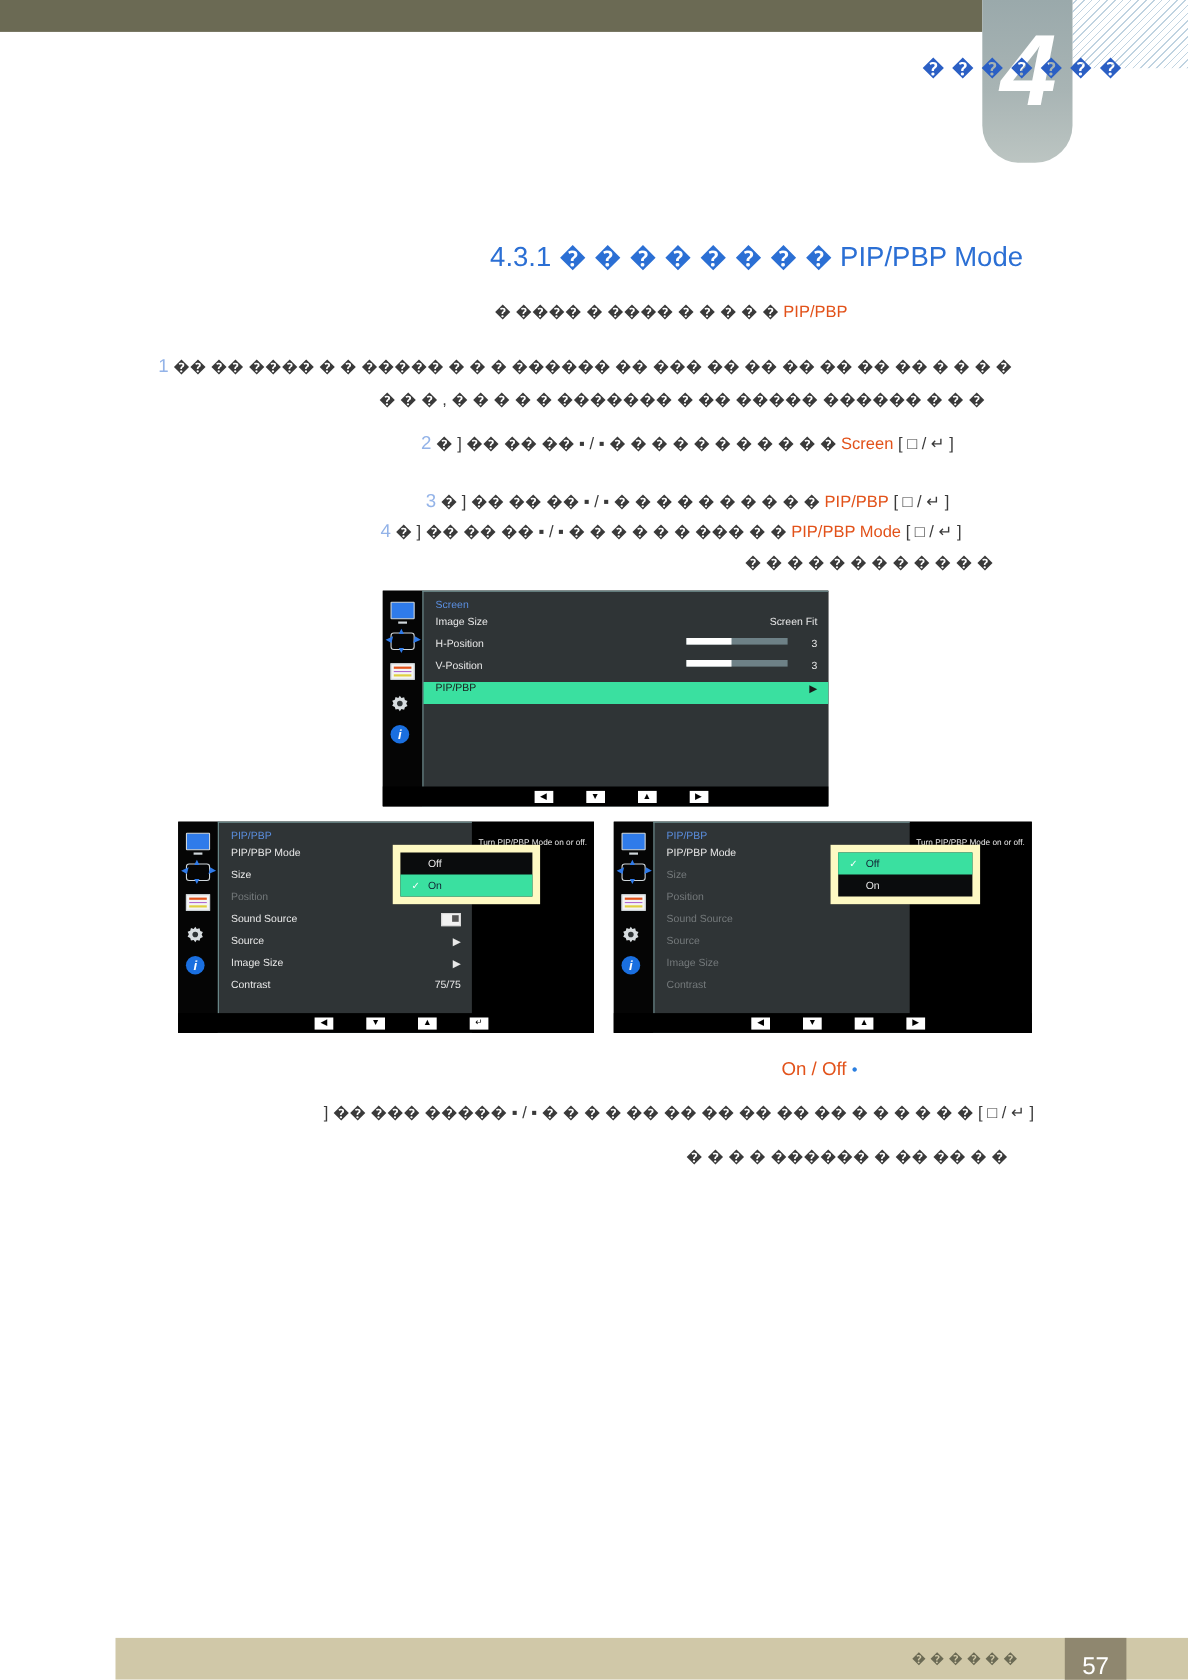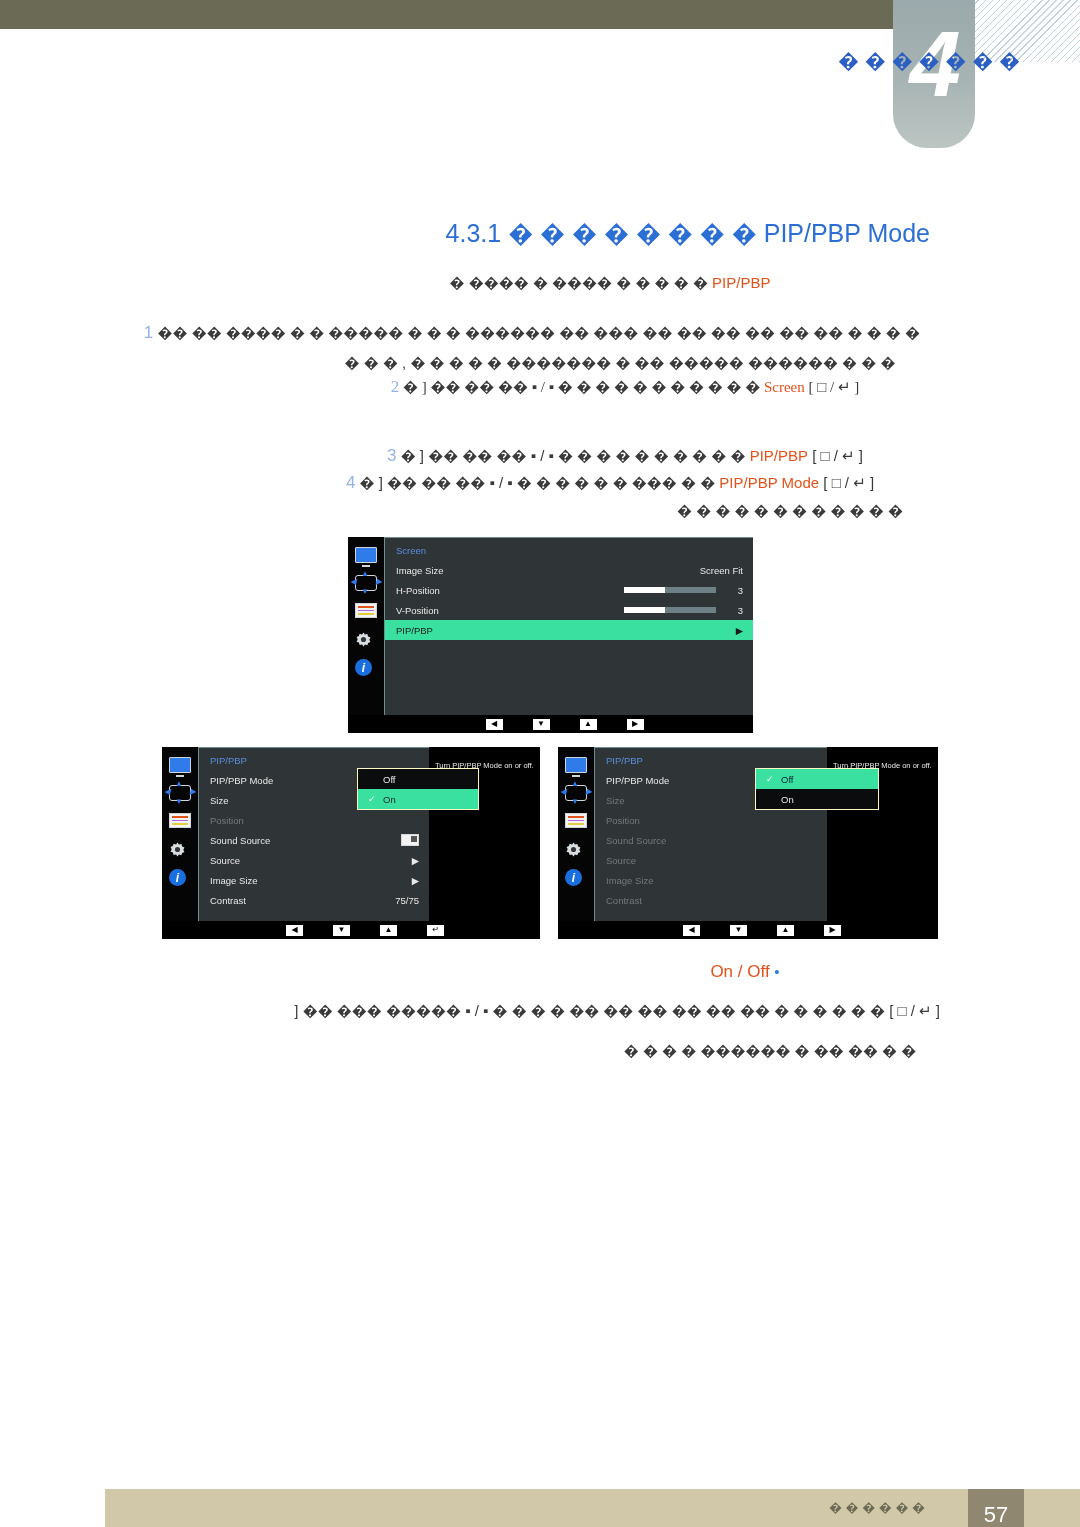--- a/index.html
+++ b/index.html
@@ -53,21 +53,21 @@
     font-size:15px; color:#3a3a3a; white-space:nowrap;
   }
   .para .lat { direction:ltr; display:inline-block; unicode-bidi:embed; }
   .or { color:#e2521a; }
   .stepnum { color:#93b3e8; font-size:17px; }
   .bullet { color:#2b7fe0; font-size:15px; }
 
   .p-intro { left:330px; top:272px; width:560px; }
   .p-1a    { left:300px; top:322px; width:620px; }
   .p-1b    { left:300px; top:352px; width:640px; }
-  .p-2     { left:330px; top:376px; width:590px;font-family:Liberation Serif, serif; }
+  .p-2     { left:330px; top:392px; width:590px; }
   .p-3     { left:330px; top:432px; width:590px;margin-top:13px; }
   .p-4     { left:300px; top:472px; width:620px; }
   .p-4b    { left:600px; top:500px; width:380px; }
 
   .onoff-line {
     position:absolute; left:600px; top:962px; width:290px;
     text-align:center; direction:rtl; font-size:17px; white-space:nowrap;
   }
   .p-5  { left:320px; top:1000px; width:620px; }
   .p-5b { left:600px; top:1040px; width:340px; }
@@ -116,35 +116,35 @@
   .ic-list span { display:block; height:1.6px; margin:2px 2px 0 2px; }
   .ic-gear { width:17px; height:17px; position:relative; }
   .ic-info { width:17px; height:17px; border-radius:50%; background:#1a6fe0;
     color:#fff; font-size:12px; font-weight:bold; font-style:italic;
     display:flex; align-items:center; justify-content:center; line-height:1; }
 
   .osd-head {
     color:#5b8fe0; font-size:9.5px; padding:7px 0 4px 0; margin-left:11px;
   }
   .row {
-    height:20px; display:flex; align-items:center;
+    height:20px; display:flex; align-items:flex-start;
     color:#e8e8e8; font-size:9.5px; padding:0 10px 0 11px;
     position:relative;
   }
   .row.dim { color:#74797b; }
   .row.sel { background:#3ae0a0; color:#1a1a1a; }
   .row .lbl { flex:1; }
   .row .val { font-size:9.5px; }
   .arrowr { font-size:7px; }
   .slider { width:92px; height:6px; background:#6e8187; margin-right:22px; }
   .slider i { display:block; height:100%; width:45%; background:#fff; }
 
   .popup {
     position:absolute; background:#0a0c0d;
-    border:1px solid #fef9c3;
+    border:7px solid #fef9c3;
   }
   .popup .opt {
     height:20px; display:flex; align-items:center;
     color:#e8e8e8; font-size:9.5px; padding-left:10px; gap:6px;
   }
   .popup .opt.on { background:#3ae0a0; color:#123; }
   .popup .chk { width:9px; font-size:9px; color:#fff; }
   .popup .opt.on .chk { color:#fff; }
 
   .pipicon { width:16px; height:10px; border:1px solid #d8d8d8; background:#f2f2f2;

